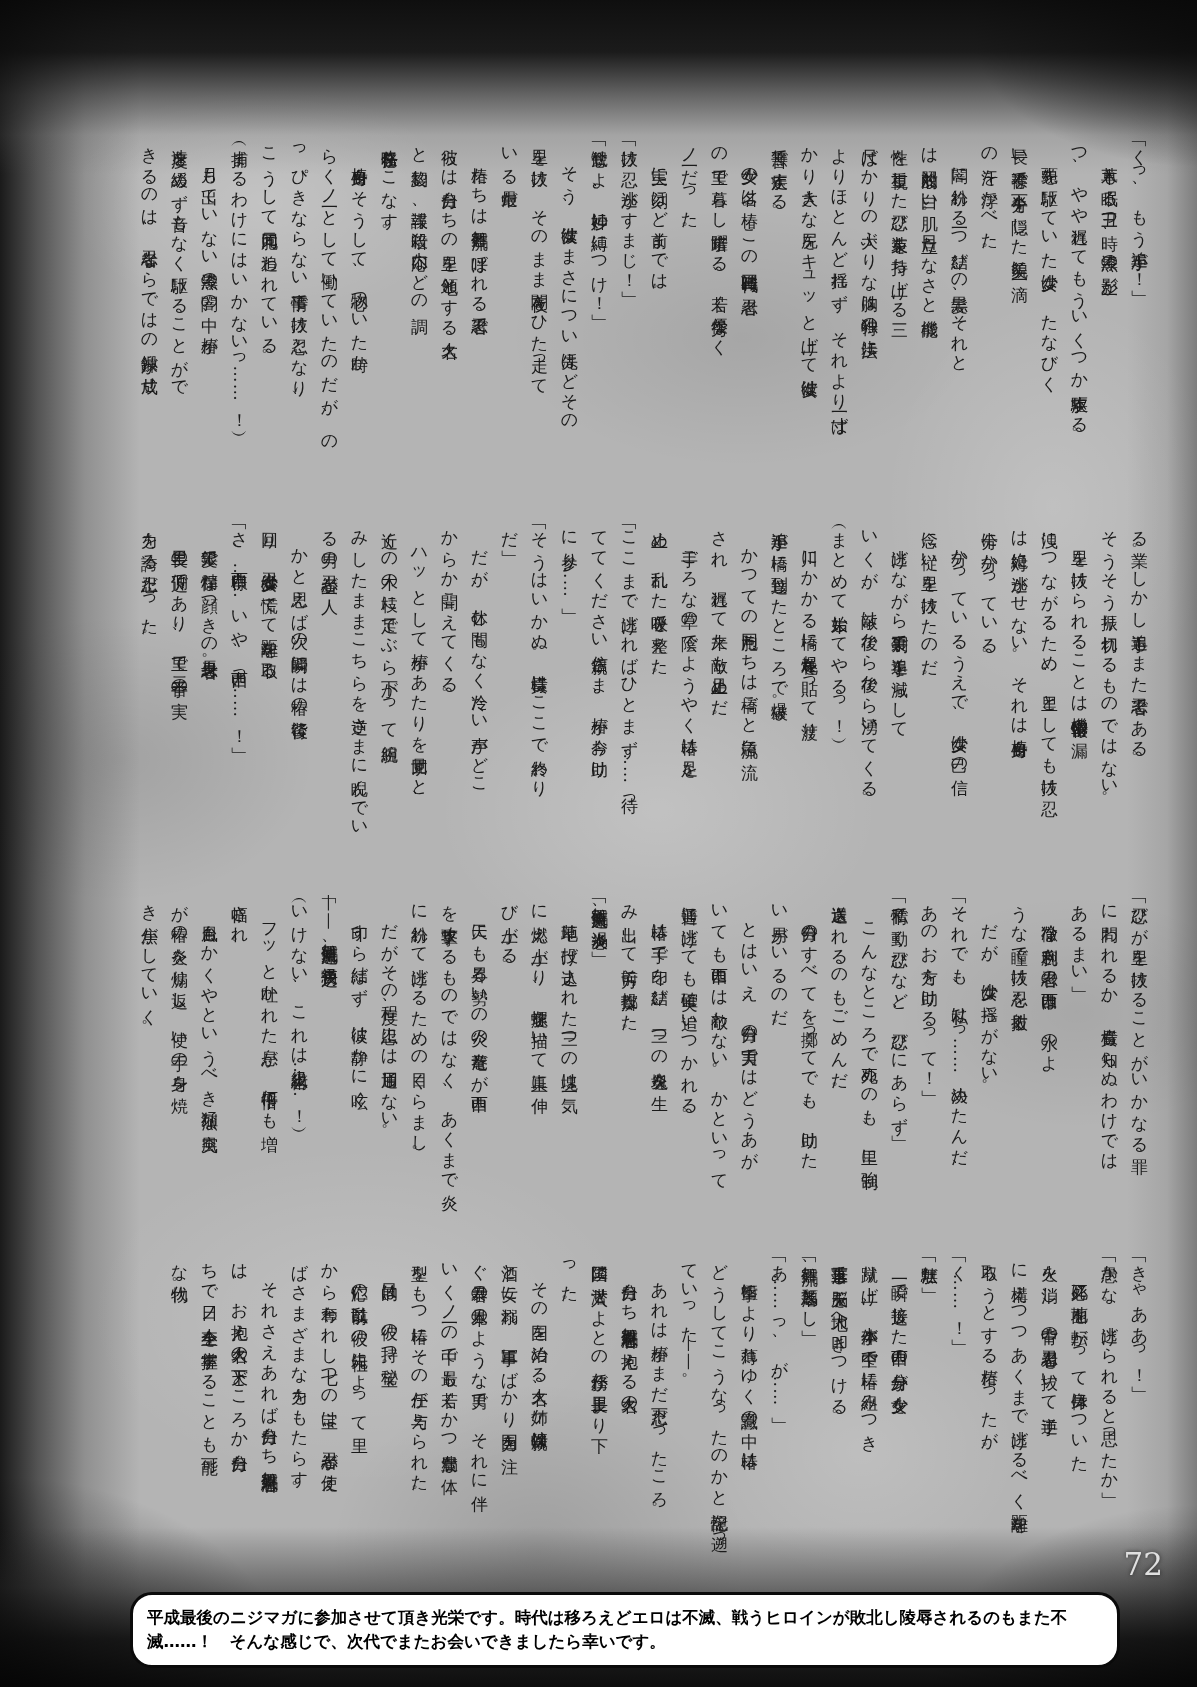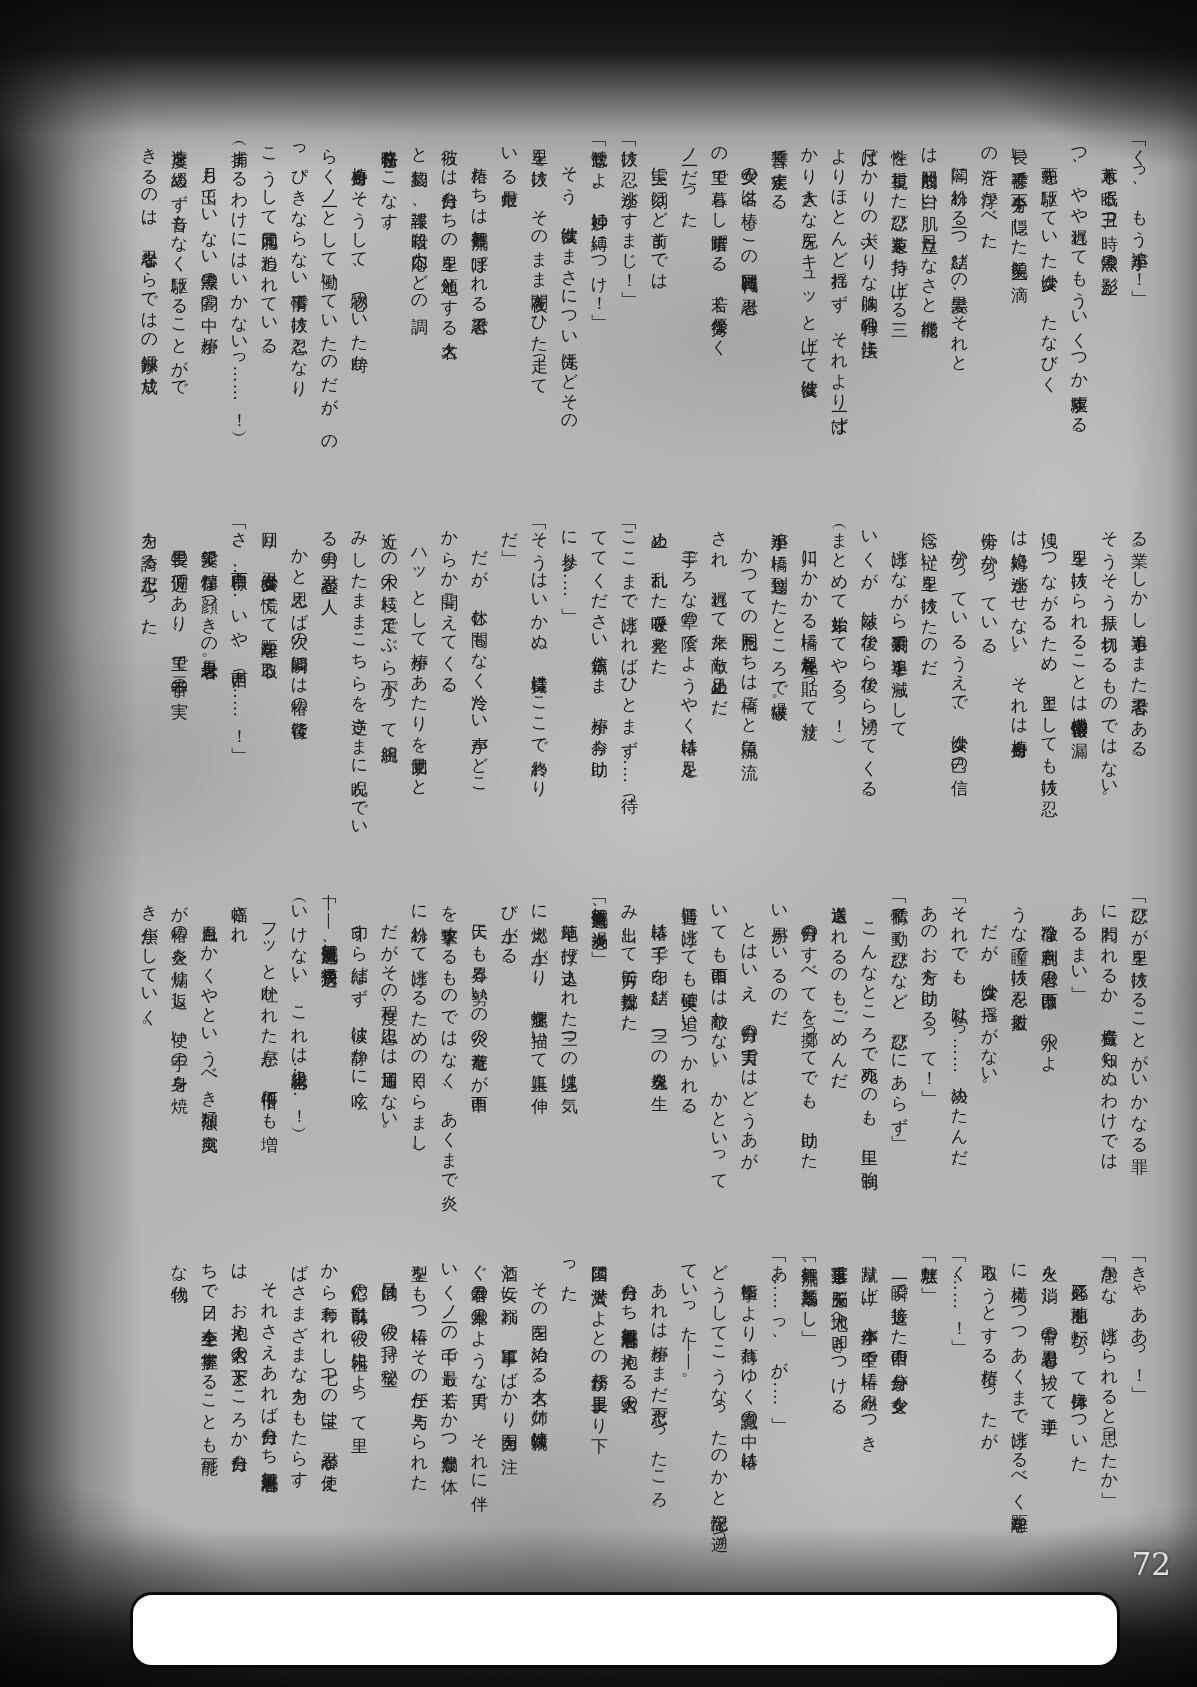--- a/index.html
+++ b/index.html
@@ -76,21 +76,21 @@
     padding:4px 16px 4px 14px;
     font-family:"DejaVu Sans","Liberation Sans",sans-serif;
     font-weight:bold;
     font-size:16.5px;
     line-height:24px;
     color:#000000;
   }
   .page-number{
     position:absolute;
     top:1546px;
-    right:26px;
+    right:34px;
     font-family:"DejaVu Serif","Liberation Serif",serif;
     font-size:31px;
     color:#e0e0e0;
     text-shadow:0 0 4px rgba(0,0,0,0.6);
   }
 </style>
 </head>
 <body>
 
 <div class="page">
@@ -230,15 +230,16 @@
 から奪われし七つの宝は、忍者が使え
 ばさまざまな力をもたらす。
 　それさえあれば自分たち舞鶴流忍者
 は、お抱え大名の天下どころか自分た
 ちで日ノ本全土を掌握することも可能
 な代物。</div>
 
   <div class="page-number">72</div>
 
   <div class="footer-box">
+    <div class="footer-text">平成最後のニジマガに参加させて頂き光栄です。時代は移ろえどエロは不滅、戦うヒロインが敗北し陵辱されるのもまた不滅……！　そんな感じで、次代でまたお会いできましたら幸いです。</div>
   </div>
 
 </div>
 
 </body></html>

